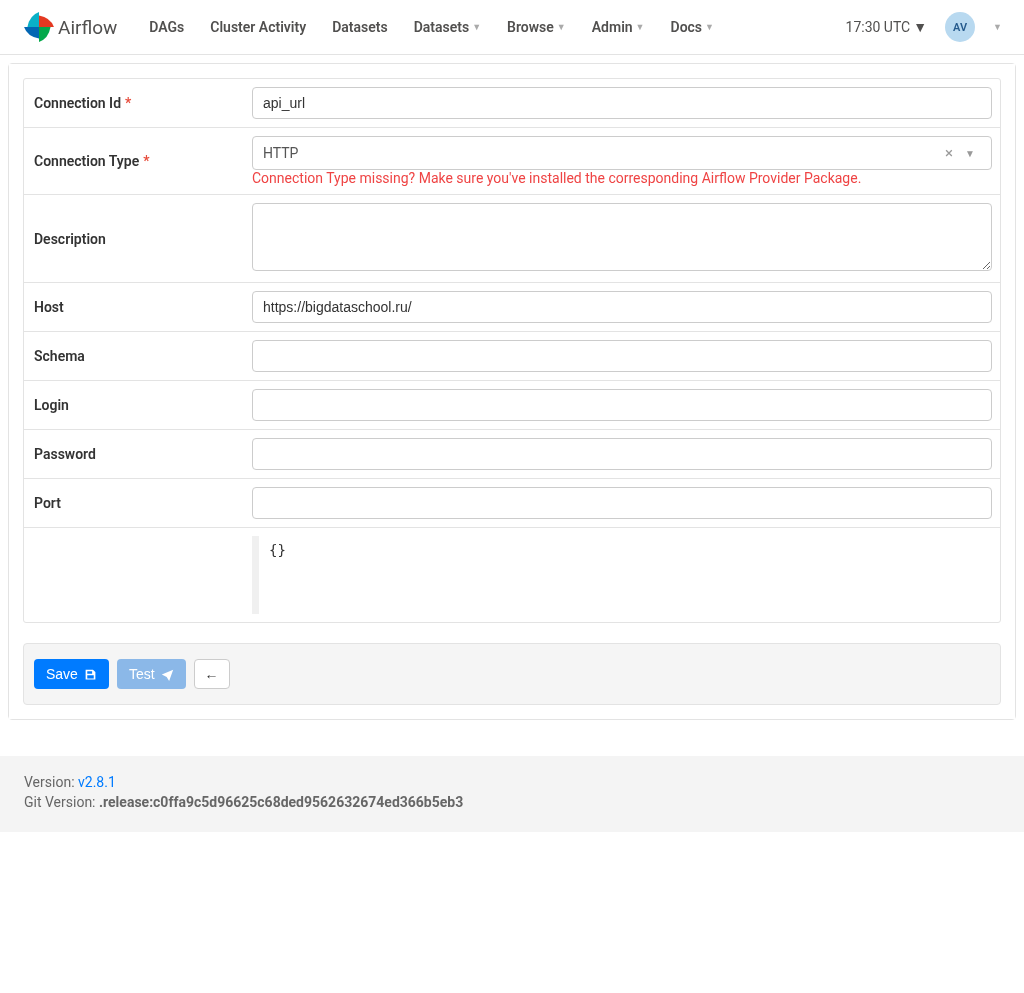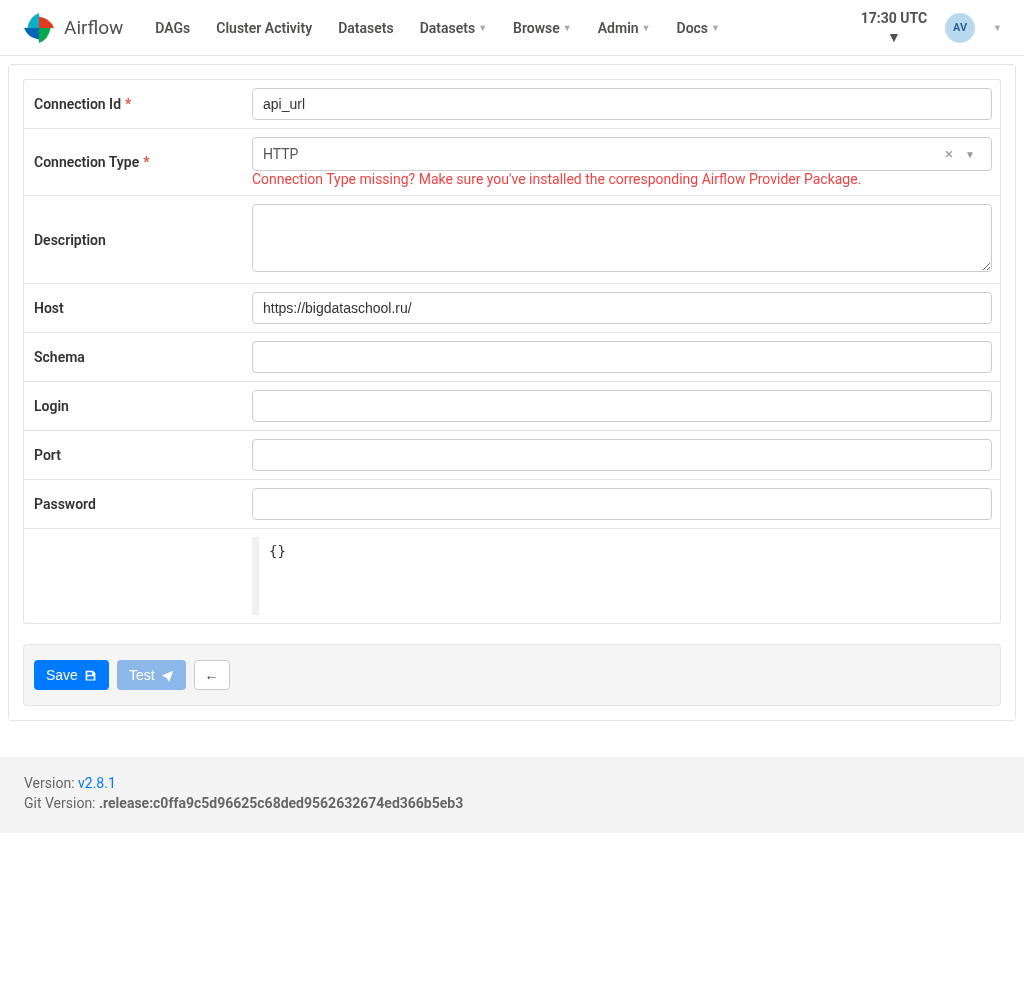--- a/index.html
+++ b/index.html
@@ -1,25 +1,25 @@
 <!DOCTYPE html>
 <html><head>
 <meta charset="utf-8">
 <style>
 * { box-sizing: border-box; margin: 0; padding: 0; }
 body { font-family: -apple-system, BlinkMacSystemFont, "Segoe UI", Roboto, Helvetica, Arial, sans-serif; color: #333; background: #fff; font-size: 14px; }
 .navbar { display: flex; align-items: center; padding: 10px 22px; border-bottom: 1px solid #e3e3e3; background: #fff; }
 .logo { display: flex; align-items: center; margin-right: 32px; }
 .logo svg { width: 34px; height: 34px; }
-.logo-text { font-size: 19px; color: #51504f; margin-left: 8px; }
+.logo-text { font-size: 19px; color: #51504f; margin-left: 2px; }
 .nav-items { display: flex; align-items: center; gap: 26px; flex: 1; }
 .nav-item { font-size: 14px; font-weight: 600; color: #51504f; cursor: pointer; display: flex; align-items: center; gap: 3px; }
 .nav-item .caret { font-size: 9px; color: #aaa; }
 .nav-right { display: flex; align-items: center; gap: 18px; }
-.clock { font-weight: 700; color: #51504f; display: flex; align-items: center; gap: 3px; flex-direction: column; }
+.clock { font-weight: 400; color: #51504f; display: flex; align-items: center; gap: 3px; }
 .avatar { width: 30px; height: 30px; border-radius: 50%; background: #b8d9f0; color: #255a8c; display: flex; align-items: center; justify-content: center; font-size: 11px; font-weight: 600; cursor: pointer; }
 
 .page { padding: 8px; }
 .panel { border: 1px solid #e3e3e3; border-radius: 4px; overflow: visible; }
 .panel-heading { background: #e6e6e6; padding: 12px 18px; font-size: 17px; color: #333; border-bottom: 1px solid #e3e3e3; }
 .panel-body { background: #fff; padding: 14px; }
 .form-table { width: 100%; border: 1px solid #e3e3e3; border-radius: 3px; }
 .form-row { display: flex; border-bottom: 1px solid #e3e3e3; }
 .form-row:last-child { border-bottom: none; }
 .form-label { width: 220px; padding: 14px 10px; font-weight: 600; color: #333; display: flex; align-items: center; }
@@ -151,30 +151,30 @@
         </div>
 
         <div class="form-row">
           <div class="form-label">Login</div>
           <div class="form-control-wrap">
             <input class="form-control" type="text" value="" style="">
           </div>
         </div>
 
         <div class="form-row">
+          <div class="form-label">Password</div>
+          <div class="form-control-wrap">
+            <input class="form-control" type="password" value="" style="">
+          </div>
+        </div>
+
+        <div class="form-row">
           <div class="form-label">Port</div>
           <div class="form-control-wrap">
             <input class="form-control" type="text" value="" style="">
-          </div>
-        </div>
-
-        <div class="form-row">
-          <div class="form-label">Password</div>
-          <div class="form-control-wrap">
-            <input class="form-control" type="password" value="" style="">
           </div>
         </div>
 
         <div class="form-row">
           <div class="form-label"></div>
           <div class="form-control-wrap">
             <div class="json-editor">
               <div class="json-gutter"></div>
               <div class="json-content">{}</div>
             </div>

